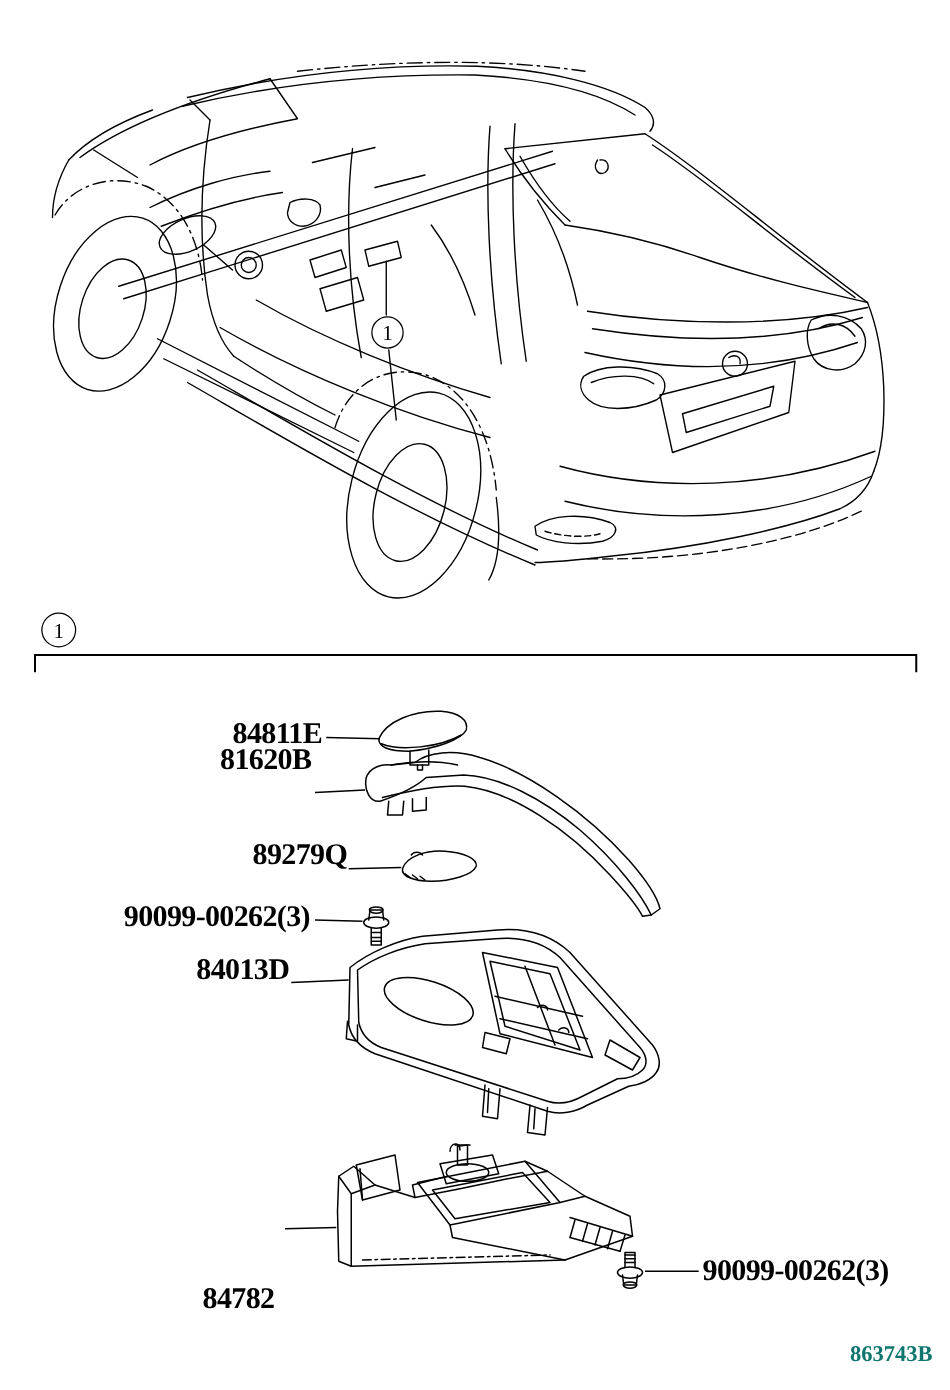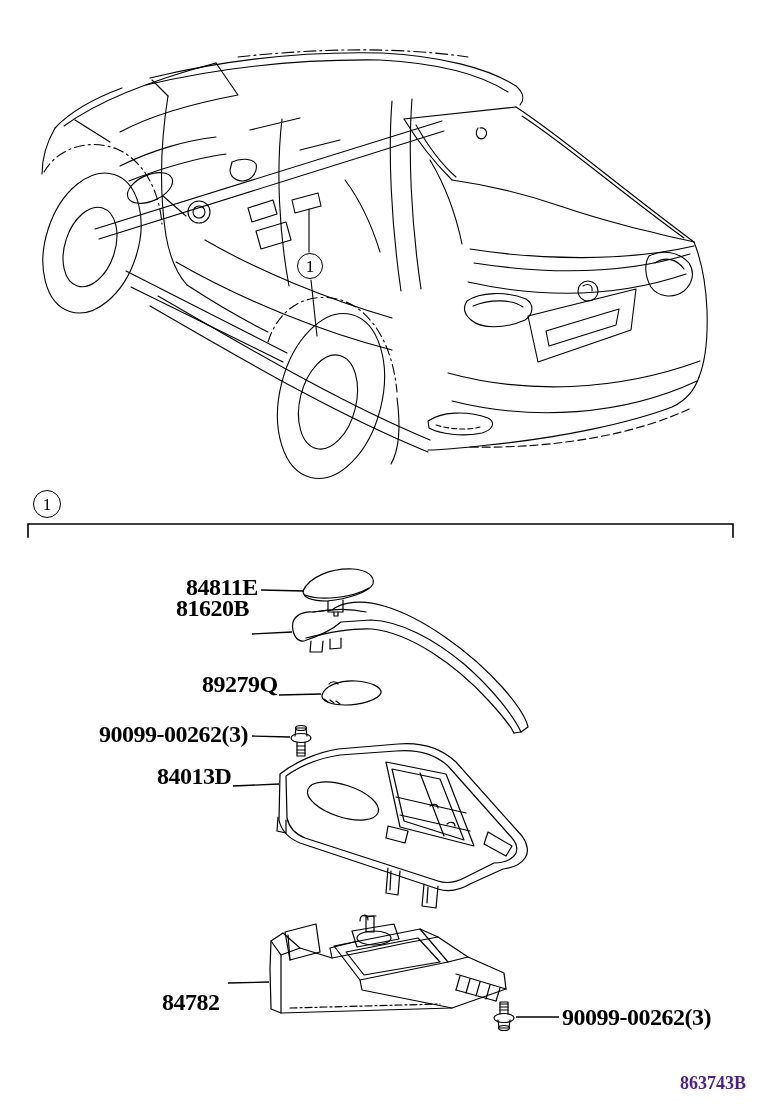--- a/index.html
+++ b/index.html
@@ -29,21 +29,21 @@
     border-radius:50%;
     background:#fff;
     display:flex;align-items:center;justify-content:center;
     font-family:"Liberation Serif","DejaVu Serif",serif;
     font-size:17px;line-height:1;color:#000;
   }
   .doc-code{
     position:absolute;
     font-family:"Liberation Serif","DejaVu Serif",serif;
     font-weight:bold;
-    font-size:18px;line-height:1;color:#4c1d95;
+    font-size:18px;line-height:1;color:#0f766e;
     white-space:nowrap;
   }
 </style>
 </head>
 <body>
 
 <div class="page">
 
   <svg class="art" viewBox="0 0 760 1112" xmlns="http://www.w3.org/2000/svg">
 
@@ -246,19 +246,19 @@
   <div class="part-label" style="left:186px;top:575px;">84811E</div>
 
   <div class="part-label" style="left:176px;top:596px;">81620B</div>
 
   <div class="part-label" style="left:202px;top:672px;">89279Q</div>
 
   <div class="part-label" style="left:99px;top:722px;">90099-00262(3)</div>
 
   <div class="part-label" style="left:157px;top:764px;">84013D</div>
 
-  <div class="part-label" style="left:162px;top:990px;">84782</div>
+  <div class="part-label" style="left:162px;top:1027px;">84782</div>
 
   <div class="part-label" style="left:562px;top:1005px;">90099-00262(3)</div>
 
   <div class="doc-code" style="left:680px;top:1074px;">863743B</div>
 
 </div>
 
 </body></html>

